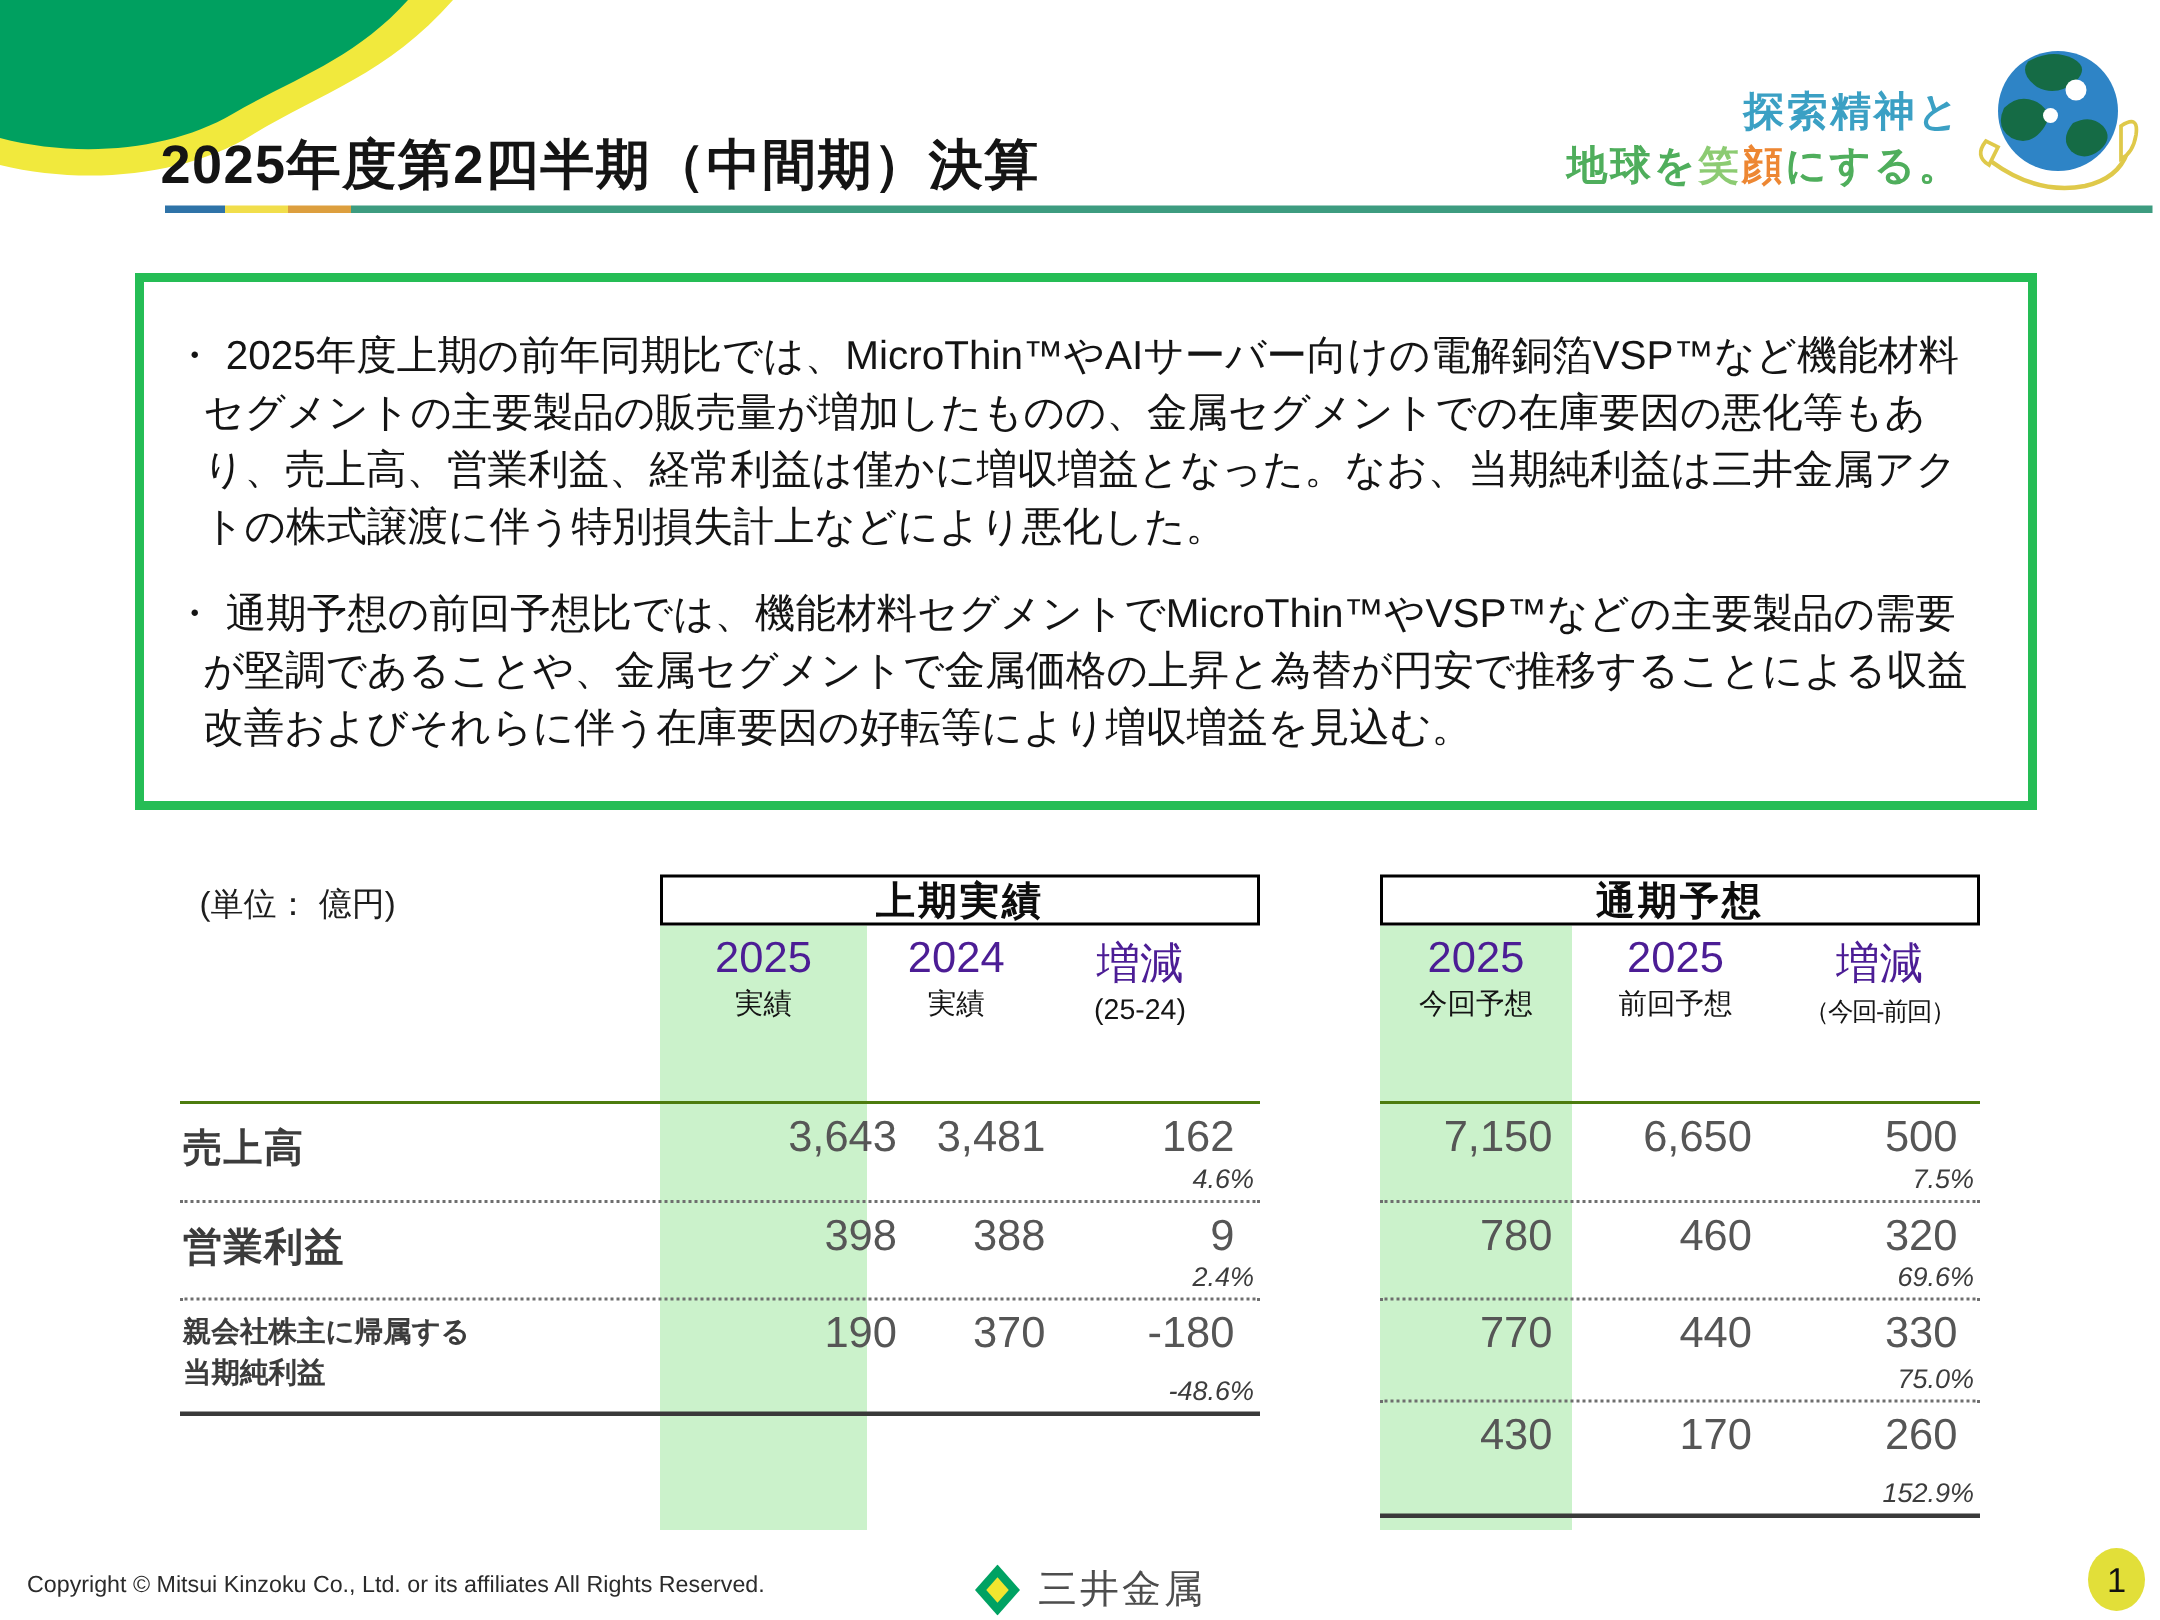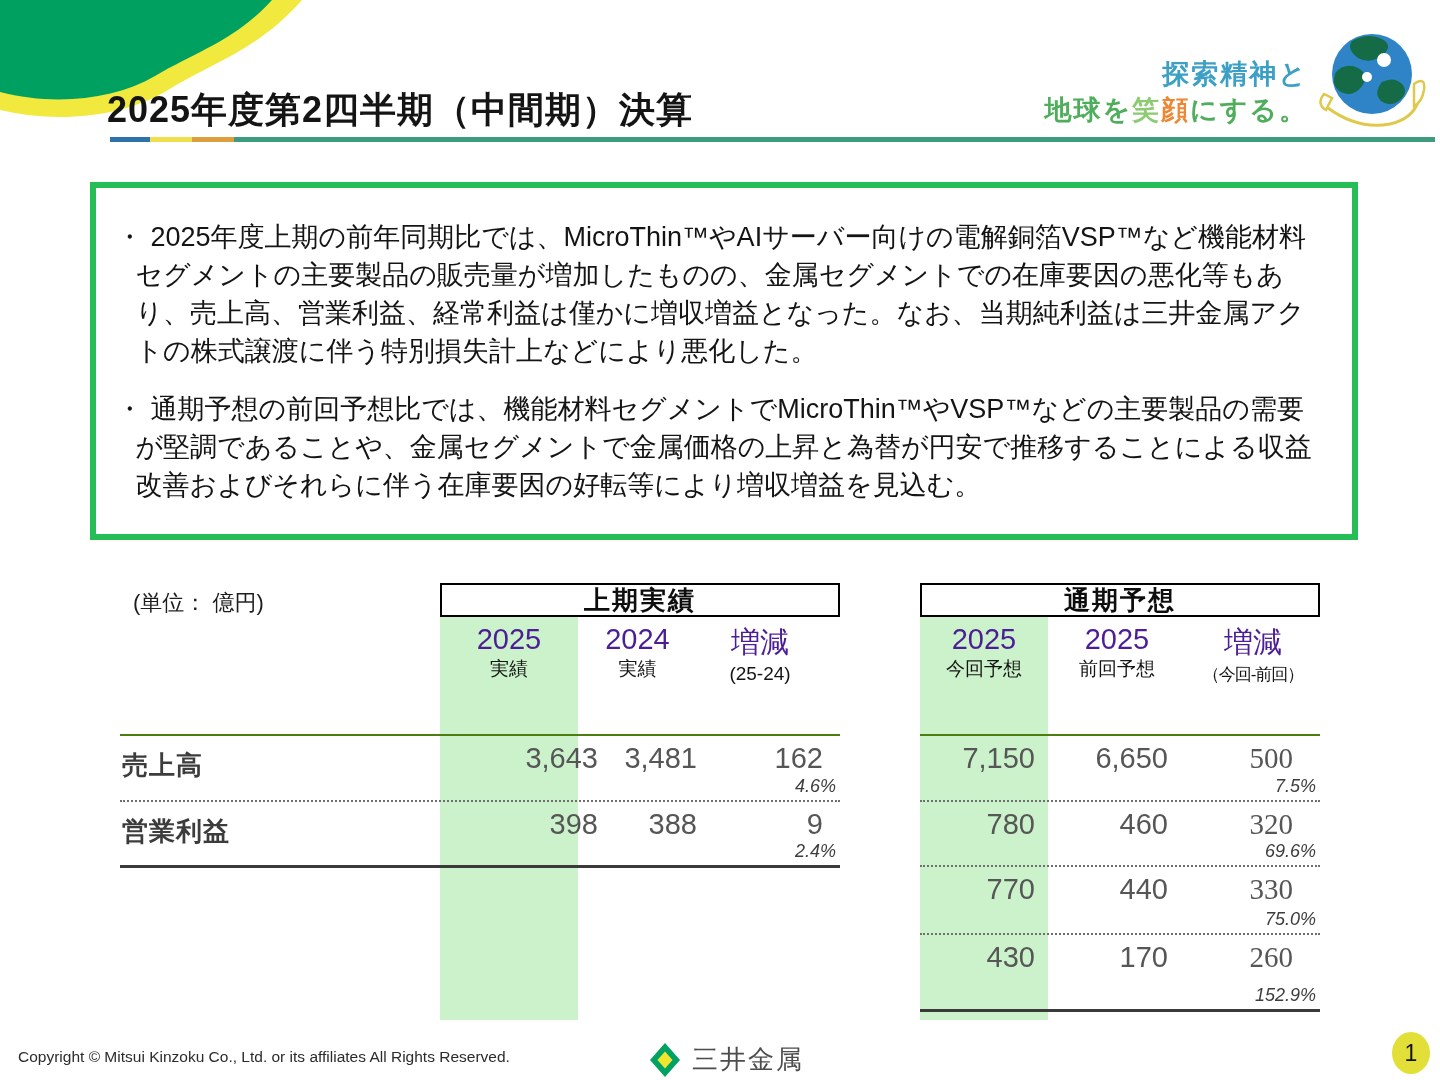--- a/index.html
+++ b/index.html
@@ -65,21 +65,21 @@
   .row + .row{border-top:2px dotted #6e6e6e;}
   .row.h1{height:64px;} .row.h2{height:65px;} .row.h3{height:68px;} .row.h4{height:76px;}
   .lab{position:absolute;left:2px;top:12px;font-weight:bold;font-size:26px;color:#3c3c3c;letter-spacing:1px;}
   .lab.small{font-size:19px;top:8px;line-height:27px;letter-spacing:0;}
   .num{position:absolute;top:6px;font-size:29px;color:#565656;text-align:right;}
   #tbl-interim .n1{left:320px;width:122px;margin-left:36px;}
   #tbl-interim .n2{left:458px;width:119px;}
   #tbl-interim .n3{left:577px;width:126px;}
   #tbl-full .n1{left:0;width:115px;}
   #tbl-full .n2{left:115px;width:133px;}
-  #tbl-full .n3{left:236px;width:137px;font-family:Liberation Serif, serif;}
+  #tbl-full .n3{left:248px;width:137px;}
   .pct{position:absolute;right:4px;bottom:3px;font-size:18px;font-style:italic;color:#3d3d3d;}
 
   
   .copyright{position:absolute;left:18px;top:1048px;font-size:15.5px;color:#2b2b2b;}
   .footer-logo{position:absolute;left:650px;top:1042px;display:flex;align-items:center;gap:12px;}
   .footer-logo .logotext{font-size:26px;color:#4d4d4d;letter-spacing:2px;}
   .page-badge{position:absolute;right:10px;top:1032px;width:38px;height:42px;border-radius:50%;background:var(--badge_yellow);display:flex;align-items:center;justify-content:center;font-size:23px;color:#111;}
 </style>
 </head>
 <body>
@@ -147,20 +147,30 @@
         <span class="num n3">162</span>
         <span class="pct">4.6%</span>
       </div>
       <div class="row h2">
         <span class="lab">営業利益</span>
         <span class="num n1">398</span>
         <span class="num n2">388</span>
         <span class="num n3">9</span>
         <span class="pct">2.4%</span>
       </div>
+      <div class="row h4">
+        <span class="lab small">
+          <span>親会社株主に帰属する</span><br>
+          <span>当期純利益</span>
+        </span>
+        <span class="num n1">190</span>
+        <span class="num n2">370</span>
+        <span class="num n3">-180</span>
+        <span class="pct">-48.6%</span>
+      </div>
     </div>
   </div>
 
   <div class="tbl" id="tbl-full">
     <div class="greencol"></div>
     <div class="hdrbox">通期予想</div>
     <div class="ch ch1">
       <div class="yr">2025</div>
       <div class="sub">今回予想</div>
     </div>

